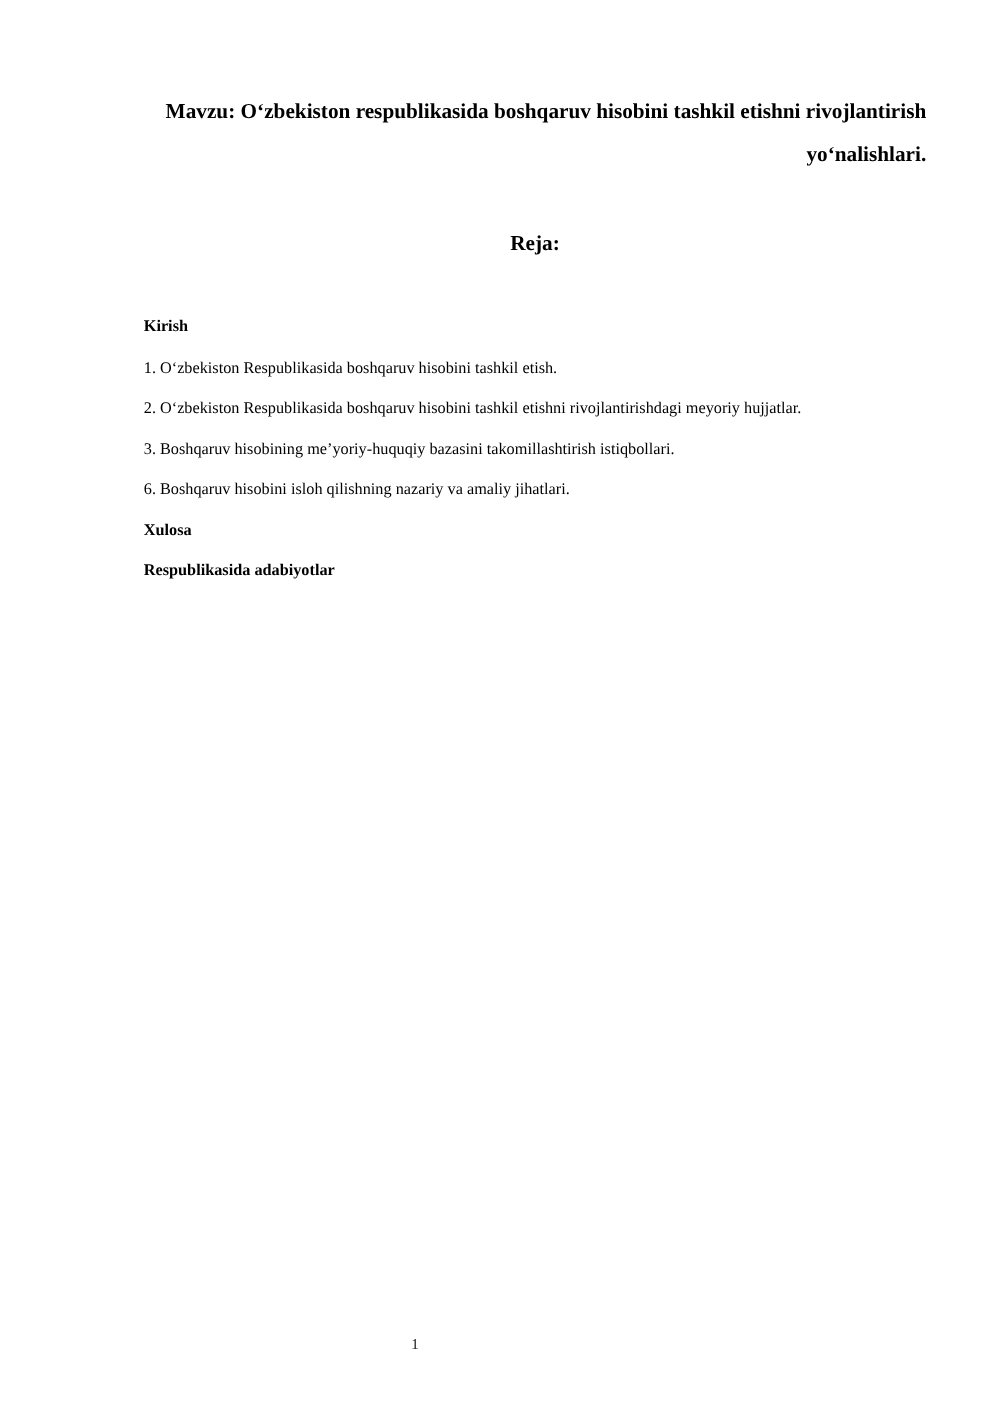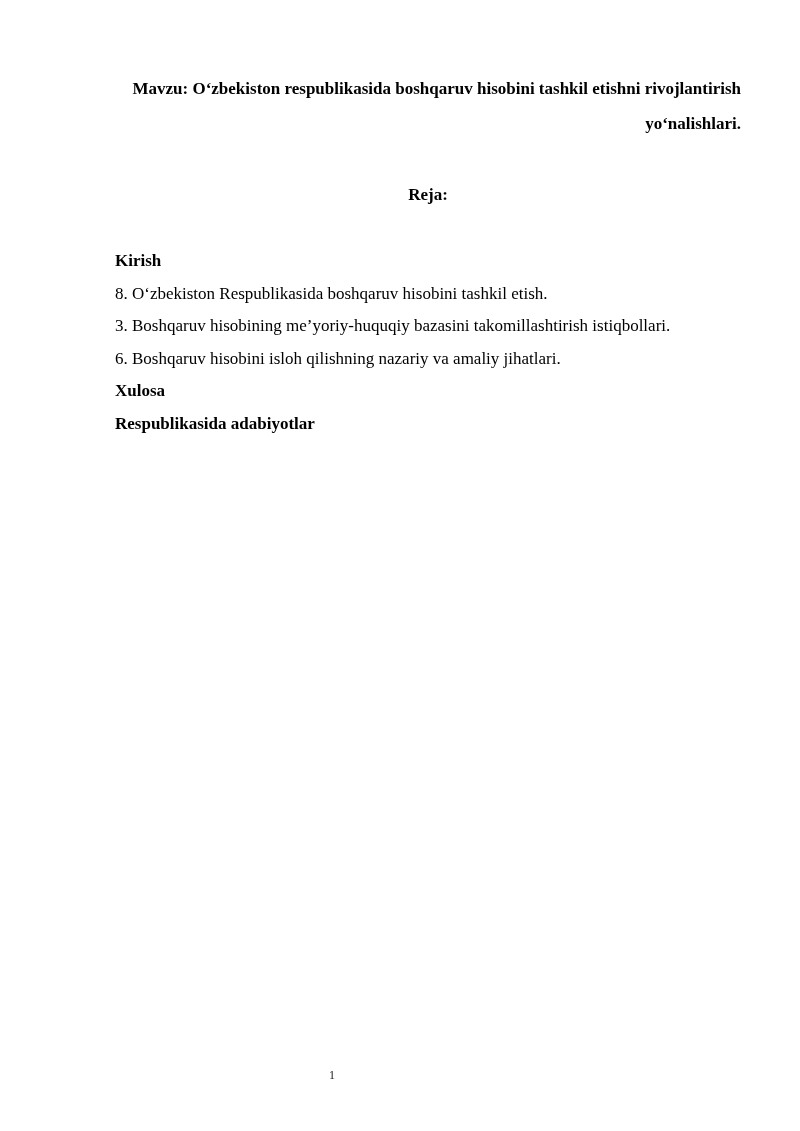--- a/index.html
+++ b/index.html
@@ -34,21 +34,21 @@
     text-align: center;
     font-weight: bold;
     font-size: 17px;
     line-height: 32px;
   }
   .plan-body {
     position: absolute;
     left: 115px;
     top: 245px;
     width: 626px;
-    font-size: 17px;
+    font-size: 13px;
     line-height: 32.5px;
   }
   .plan-body p {
     margin: 0;
   }
   .bold {
     font-weight: bold;
   }
   .justify {
     text-align: justify;
@@ -66,21 +66,22 @@
 <body>
 
 <div class="page">
 
   <div class="doc-title">Mavzu: O‘zbekiston respublikasida boshqaruv hisobini tashkil etishni rivojlantirish yo‘nalishlari.</div>
 
   <div class="plan-heading">Reja:</div>
 
   <div class="plan-body">
     <p class="bold">Kirish</p>
-    <p>8. O‘zbekiston Respublikasida boshqaruv hisobini tashkil etish.</p>
+    <p>1. O‘zbekiston Respublikasida boshqaruv hisobini tashkil etish.</p>
+    <p class="justify">2. O‘zbekiston Respublikasida boshqaruv hisobini tashkil etishni rivojlantirishdagi meyoriy hujjatlar.</p>
     <p>3. Boshqaruv hisobining me’yoriy-huquqiy bazasini takomillashtirish istiqbollari.</p>
     <p>6. Boshqaruv hisobini isloh qilishning nazariy va amaliy jihatlari.</p>
     <p class="bold">Xulosa</p>
     <p class="bold">Respublikasida adabiyotlar</p>
   </div>
 
   <div class="page-number">1</div>
 
 </div>
 

